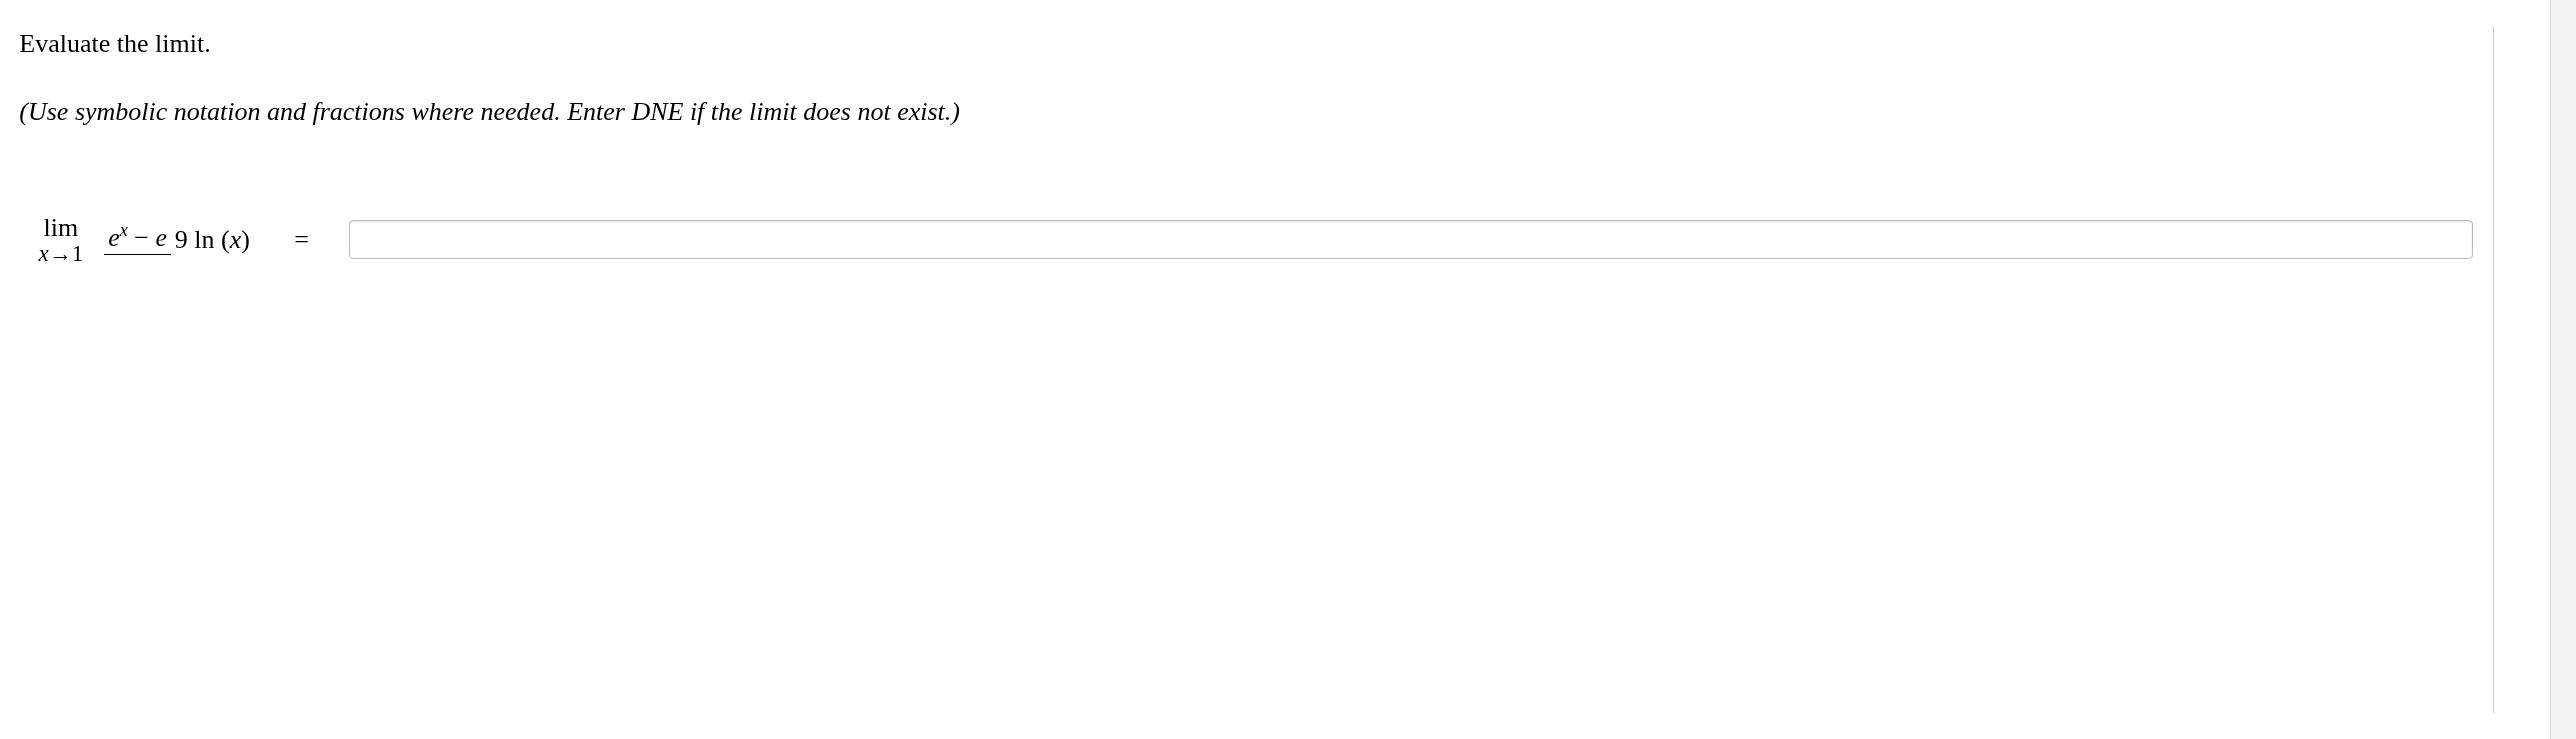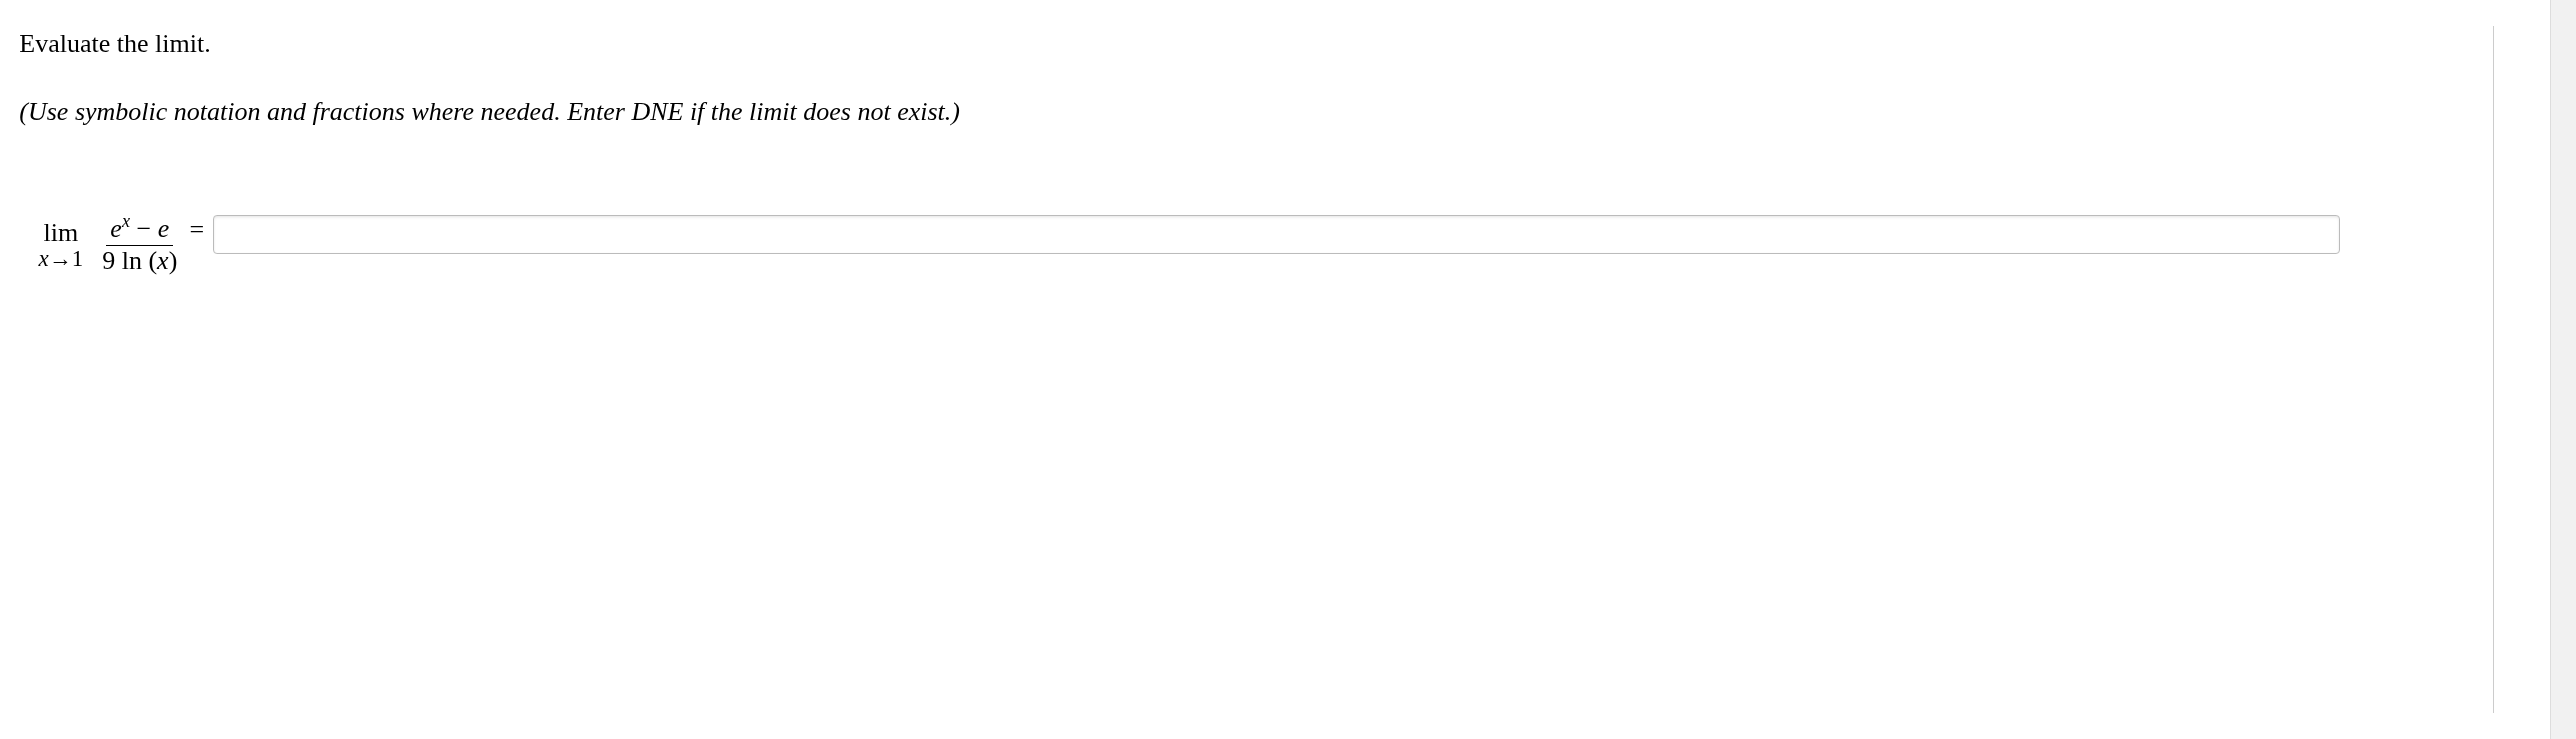--- a/index.html
+++ b/index.html
@@ -27,22 +27,23 @@
       margin-bottom: 32px;
       line-height: 1.4;
     }
     .hint {
       margin-bottom: 84px;
       line-height: 1.4;
       font-style: italic;
     }
     .problem-row {
       display: flex;
+      align-items: center;
       padding-left: 19.3px;
-      gap: 2px;
+      gap: 34px;
     }
     .math-expr {
       display: flex;
       align-items: center;
       font-style: italic;
     }
     .limit-block {
       display: flex;
       flex-direction: column;
       align-items: center;
@@ -53,23 +54,23 @@
       font-style: normal;
       font-size: 26px;
     }
     .lim-sub {
       font-size: 23px;
       font-style: italic;
       margin-top: 1.3px;
     }
     .fraction {
       display: inline-flex;
-      flex-direction: column;
+      flex-direction: row;
       align-items: center;
-      margin-left: 15px;
+      margin-left: 21px;
       line-height: 1.1;
     }
     .numerator {
       padding: 0 3.9px 1.3px 3.9px;
       border-bottom: 1.3px solid #000;
       text-align: center;
     }
     .denominator {
       padding: 1.3px 3.9px 0 3.9px;
       text-align: center;

